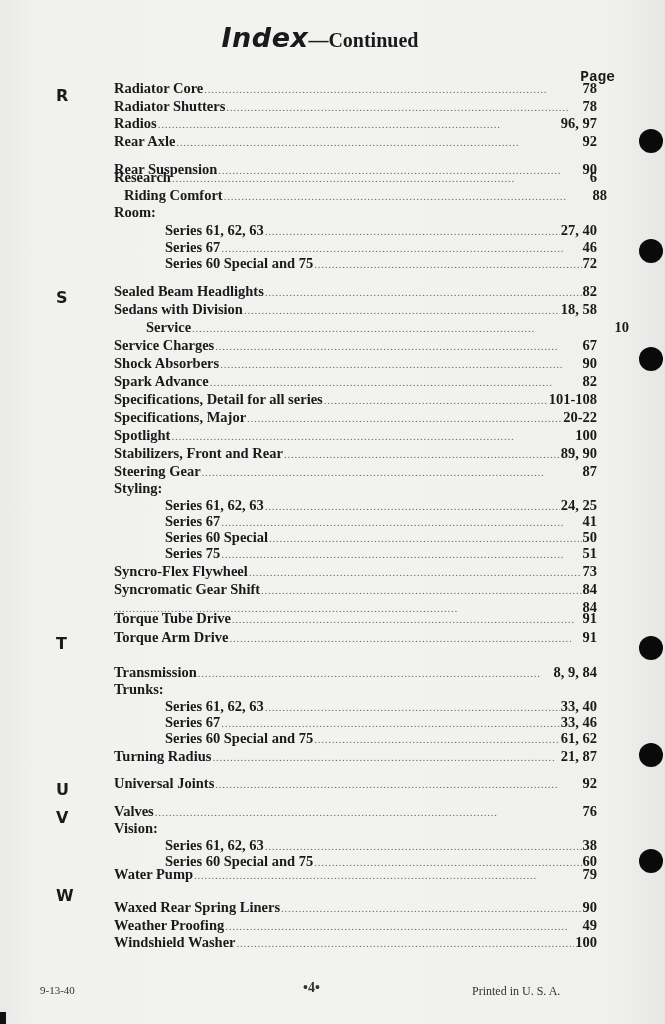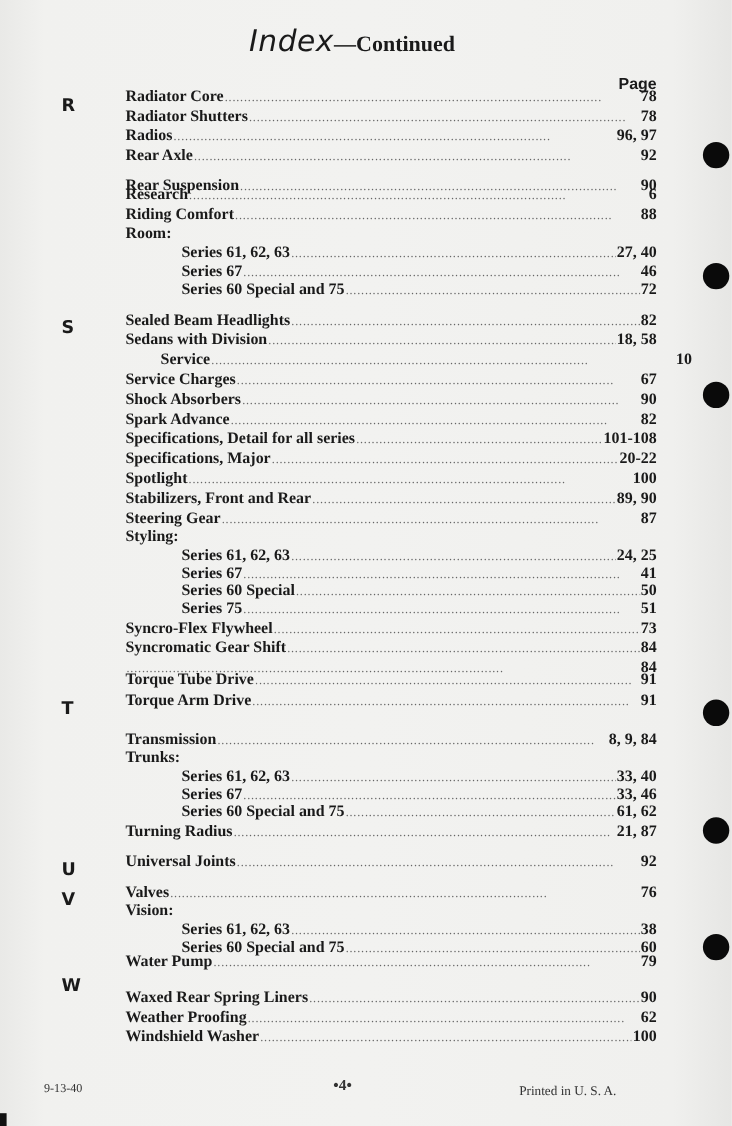--- a/index.html
+++ b/index.html
@@ -13,30 +13,30 @@
   .page {
     position: absolute; left: 0; top: 0; width: 665px; height: 1024px;
     background: linear-gradient(90deg, #e9e9e7 0%, #f1f1ef 6%, #f2f2f0 50%, #f0f0ee 92%, #e6e6e4 100%);
   }
   .title {
     position: absolute; top: 22px; left: 0; width: 640px; text-align: center;
     font-size: 0; white-space: nowrap;
   }
   .title .t-index {
     font-family: "DejaVu Sans", "Liberation Sans", sans-serif;
-    font-style: italic; font-weight: normal;
+    font-style: italic; font-weight: bold;
     font-size: 27px; letter-spacing: 0.5px;
   }
   .title .t-cont {
     font-family: "Liberation Serif", "DejaVu Serif", serif;
     font-weight: bold; font-size: 20px;
   }
   .page-head {
-    position: absolute; top: 69px; right: 68px;
-    font-family: Liberation Sans, sans-serif; font-weight: bold; font-size: 14.5px;
+    position: absolute; top: 69px; right: 50px;
+    font-family: Liberation Mono, monospace; font-weight: bold; font-size: 14.5px;
   }
   .letter {
     position: absolute; left: 56px;
     font-family: "DejaVu Sans", "Liberation Sans", sans-serif; font-weight: bold;
     font-size: 16px;
   }
   .row {
     position: absolute; left: 114px; width: 483px; height: 17.5px;
     display: flex; align-items: baseline;
     font-family: "Liberation Serif", "DejaVu Serif", serif; font-weight: bold;
@@ -94,21 +94,21 @@
       <div class="row" style="top: 161px;">
         <span class="lbl">Rear Suspension</span>
         <span class="dots"></span>
         <span class="pg">90</span>
       </div>
       <div class="row" style="top: 169px;">
         <span class="lbl">Research</span>
         <span class="dots"></span>
         <span class="pg">6</span>
       </div>
-      <div class="row" style="top: 187px;">
+      <div class="row" style="top: 187px; margin-left: 10px;">
         <span class="lbl">Riding Comfort</span>
         <span class="dots"></span>
         <span class="pg">88</span>
       </div>
       <div class="row" style="top: 204px;">
         <span class="lbl">Room:</span>
       </div>
       <div class="row sub" style="top: 222px;">
         <span class="lbl">Series 61, 62, 63</span>
         <span class="dots"></span>
@@ -288,21 +288,21 @@
         <span class="pg">79</span>
       </div>
       <div class="row" style="top: 899px;">
         <span class="lbl">Waxed Rear Spring Liners</span>
         <span class="dots"></span>
         <span class="pg">90</span>
       </div>
       <div class="row" style="top: 917px;">
         <span class="lbl">Weather Proofing</span>
         <span class="dots"></span>
-        <span class="pg">62</span>
+        <span class="pg">49</span>
       </div>
       <div class="row" style="top: 934px;">
         <span class="lbl">Windshield Washer</span>
         <span class="dots"></span>
         <span class="pg">100</span>
       </div>
     </div>
 
   <div id="holes">
       <div class="hole" style="top: 129px;"></div>

